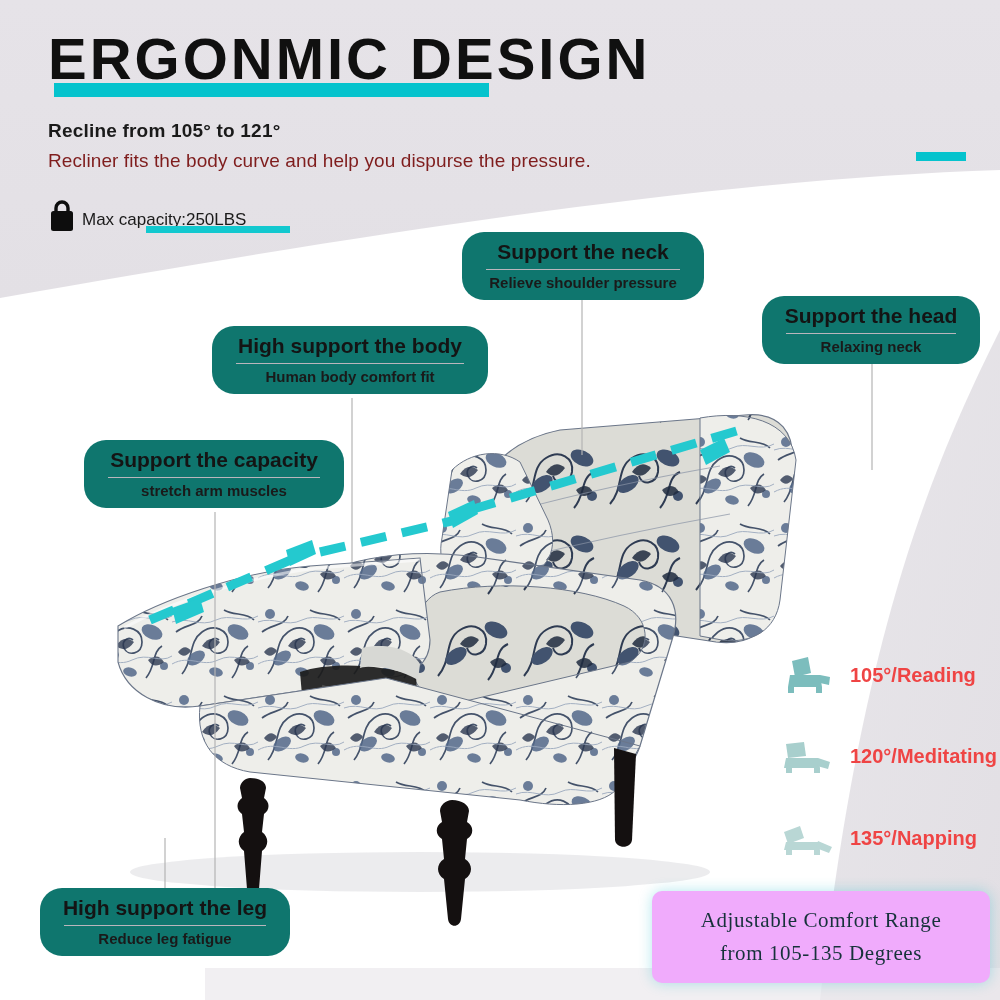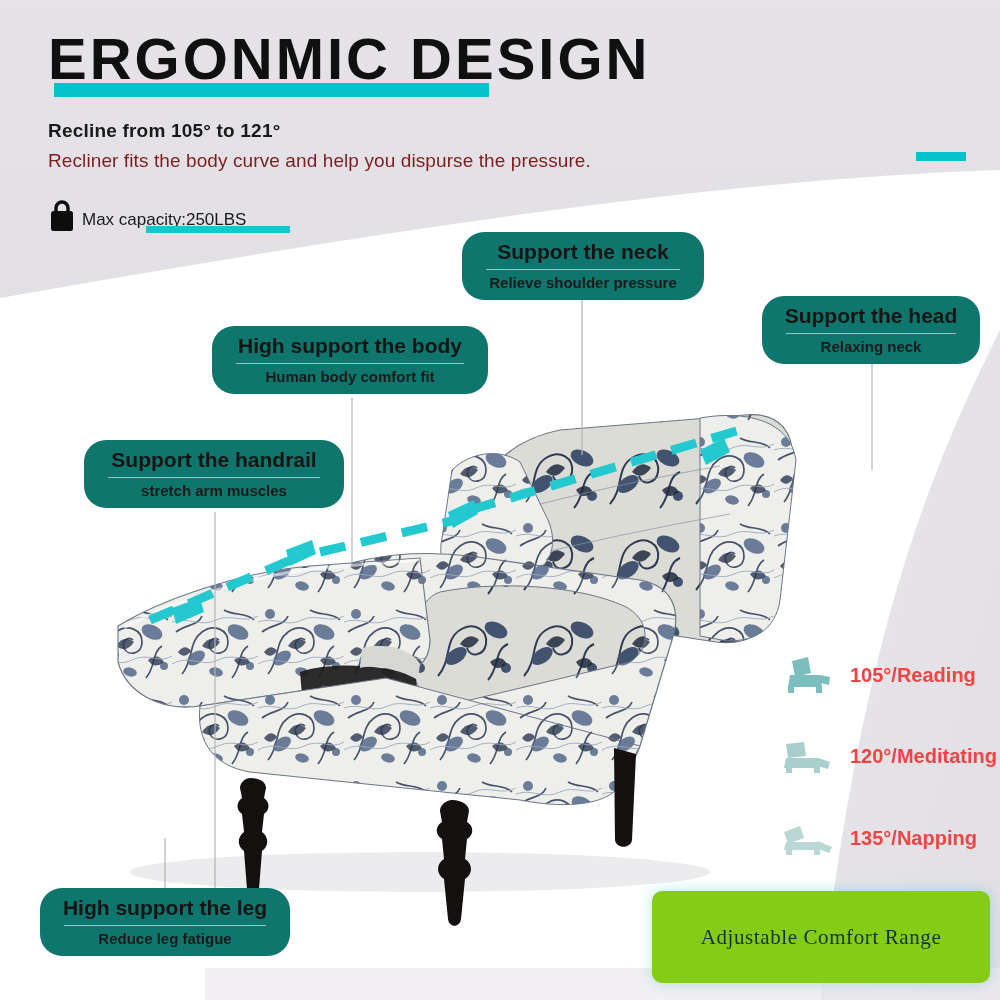--- a/index.html
+++ b/index.html
@@ -59,21 +59,21 @@
   
   .angle-row{position:absolute;display:flex;align-items:center;}
   .angle-label{
     font-size:20px;font-weight:700;color:#ef4444;white-space:nowrap;margin-left:14px;
   }
   .chair-icon{width:54px;height:40px;flex:0 0 auto;}
 
   
   .comfort-box{
     position:absolute;left:652px;top:891px;width:338px;height:92px;
-    background:#84cc16;border-radius:10px;
+    background:#f0abfc;border-radius:10px;
     display:flex;flex-direction:column;align-items:center;justify-content:center;
     box-shadow:0 0 14px rgba(0,180,200,.30);
   }
   .comfort-box div{
     font-family:"Liberation Serif", serif;font-size:21px;color:#16323a;
     letter-spacing:.6px;line-height:1.55;white-space:nowrap;
   }
 </style>
 </head>
 <body>
@@ -254,21 +254,21 @@
     <div class="b-sub">Relaxing neck</div>
   </div>
 
   <div class="bubble" style="left:212px;top:326px;width:276px;">
     <div class="b-top">High support the body</div>
     <div class="b-rule"></div>
     <div class="b-sub">Human body comfort fit</div>
   </div>
 
   <div class="bubble" style="left:84px;top:440px;width:260px;">
-    <div class="b-top">Support the handrail</div>
+    <div class="b-top">Support the capacity</div>
     <div class="b-rule"></div>
     <div class="b-sub">stretch arm muscles</div>
   </div>
 
   <div class="bubble" style="left:40px;top:888px;width:250px;">
     <div class="b-top">High support the leg</div>
     <div class="b-rule"></div>
     <div class="b-sub">Reduce leg fatigue</div>
   </div>
 
@@ -306,15 +306,16 @@
         <path d="M36 23 l14 6 l-3 6 l-13 -5 z"></path>
         <rect x="4" y="32" width="6" height="5"></rect>
         <rect x="32" y="32" width="6" height="5"></rect>
       </g>
     </svg>
     <div class="angle-label">135°/Napping</div>
   </div>
 
   <div class="comfort-box">
     <div>Adjustable Comfort Range</div>
+    <div>from 105-135 Degrees</div>
   </div>
 
 </div>
 
 </body></html>

